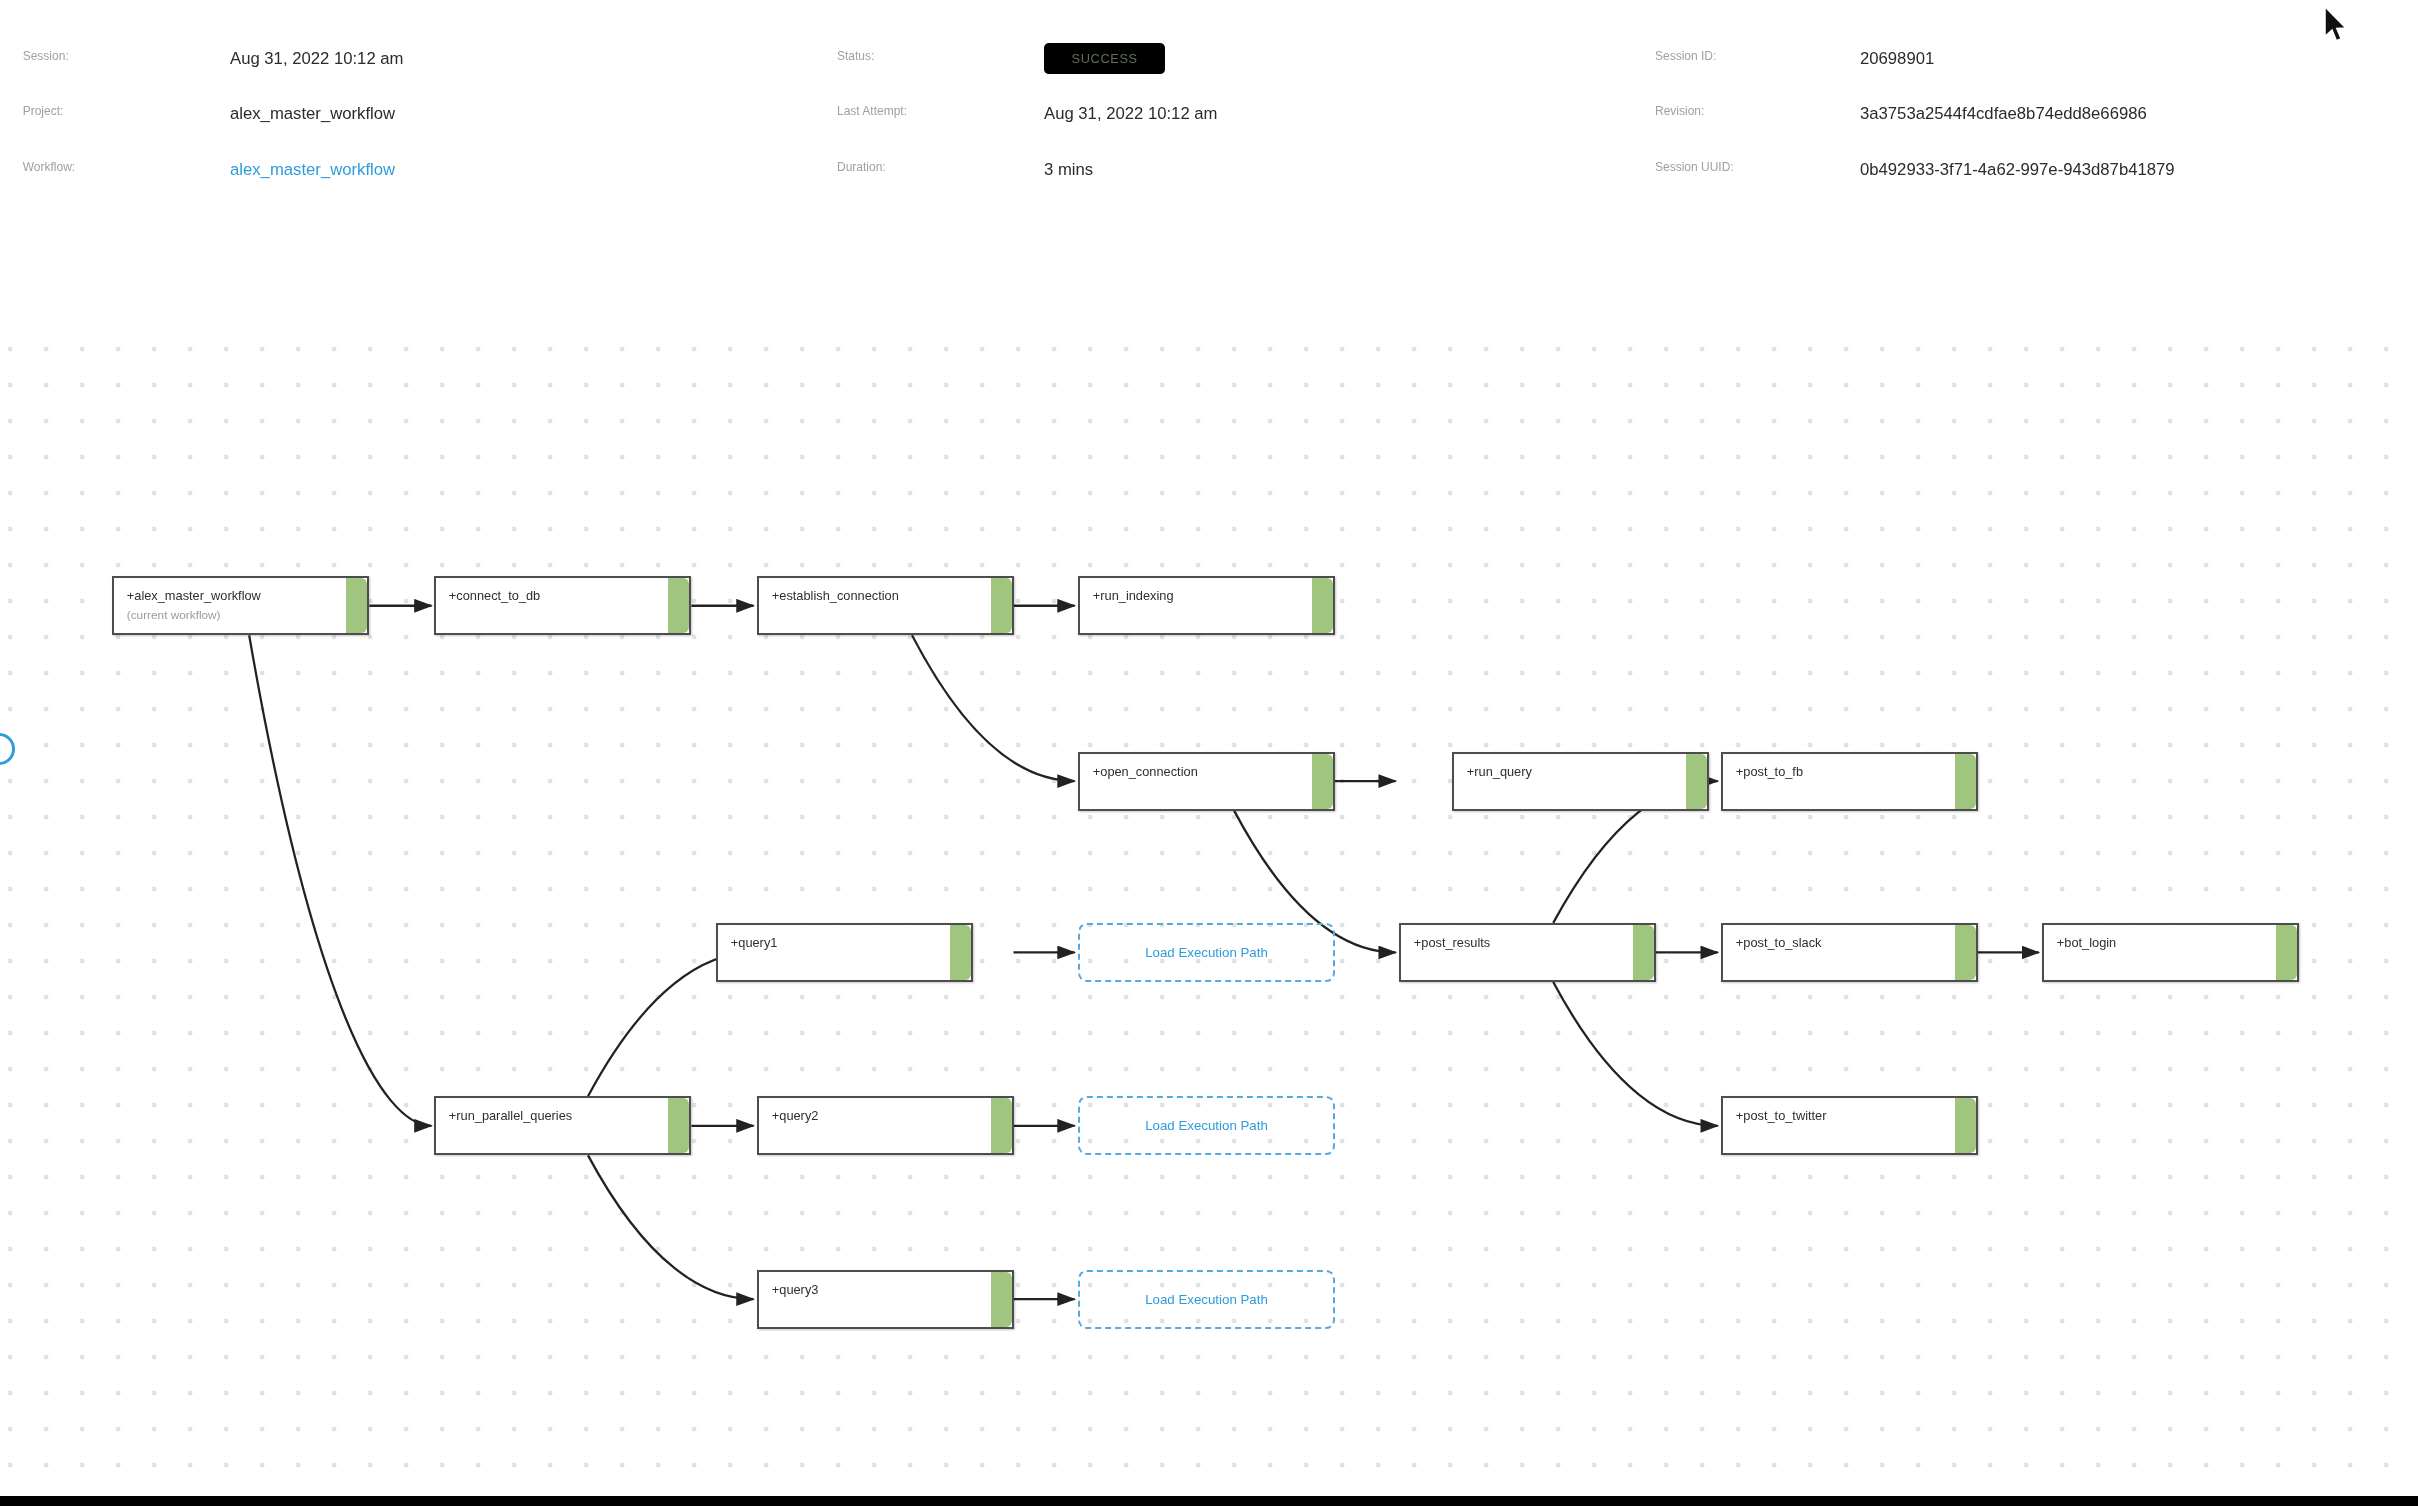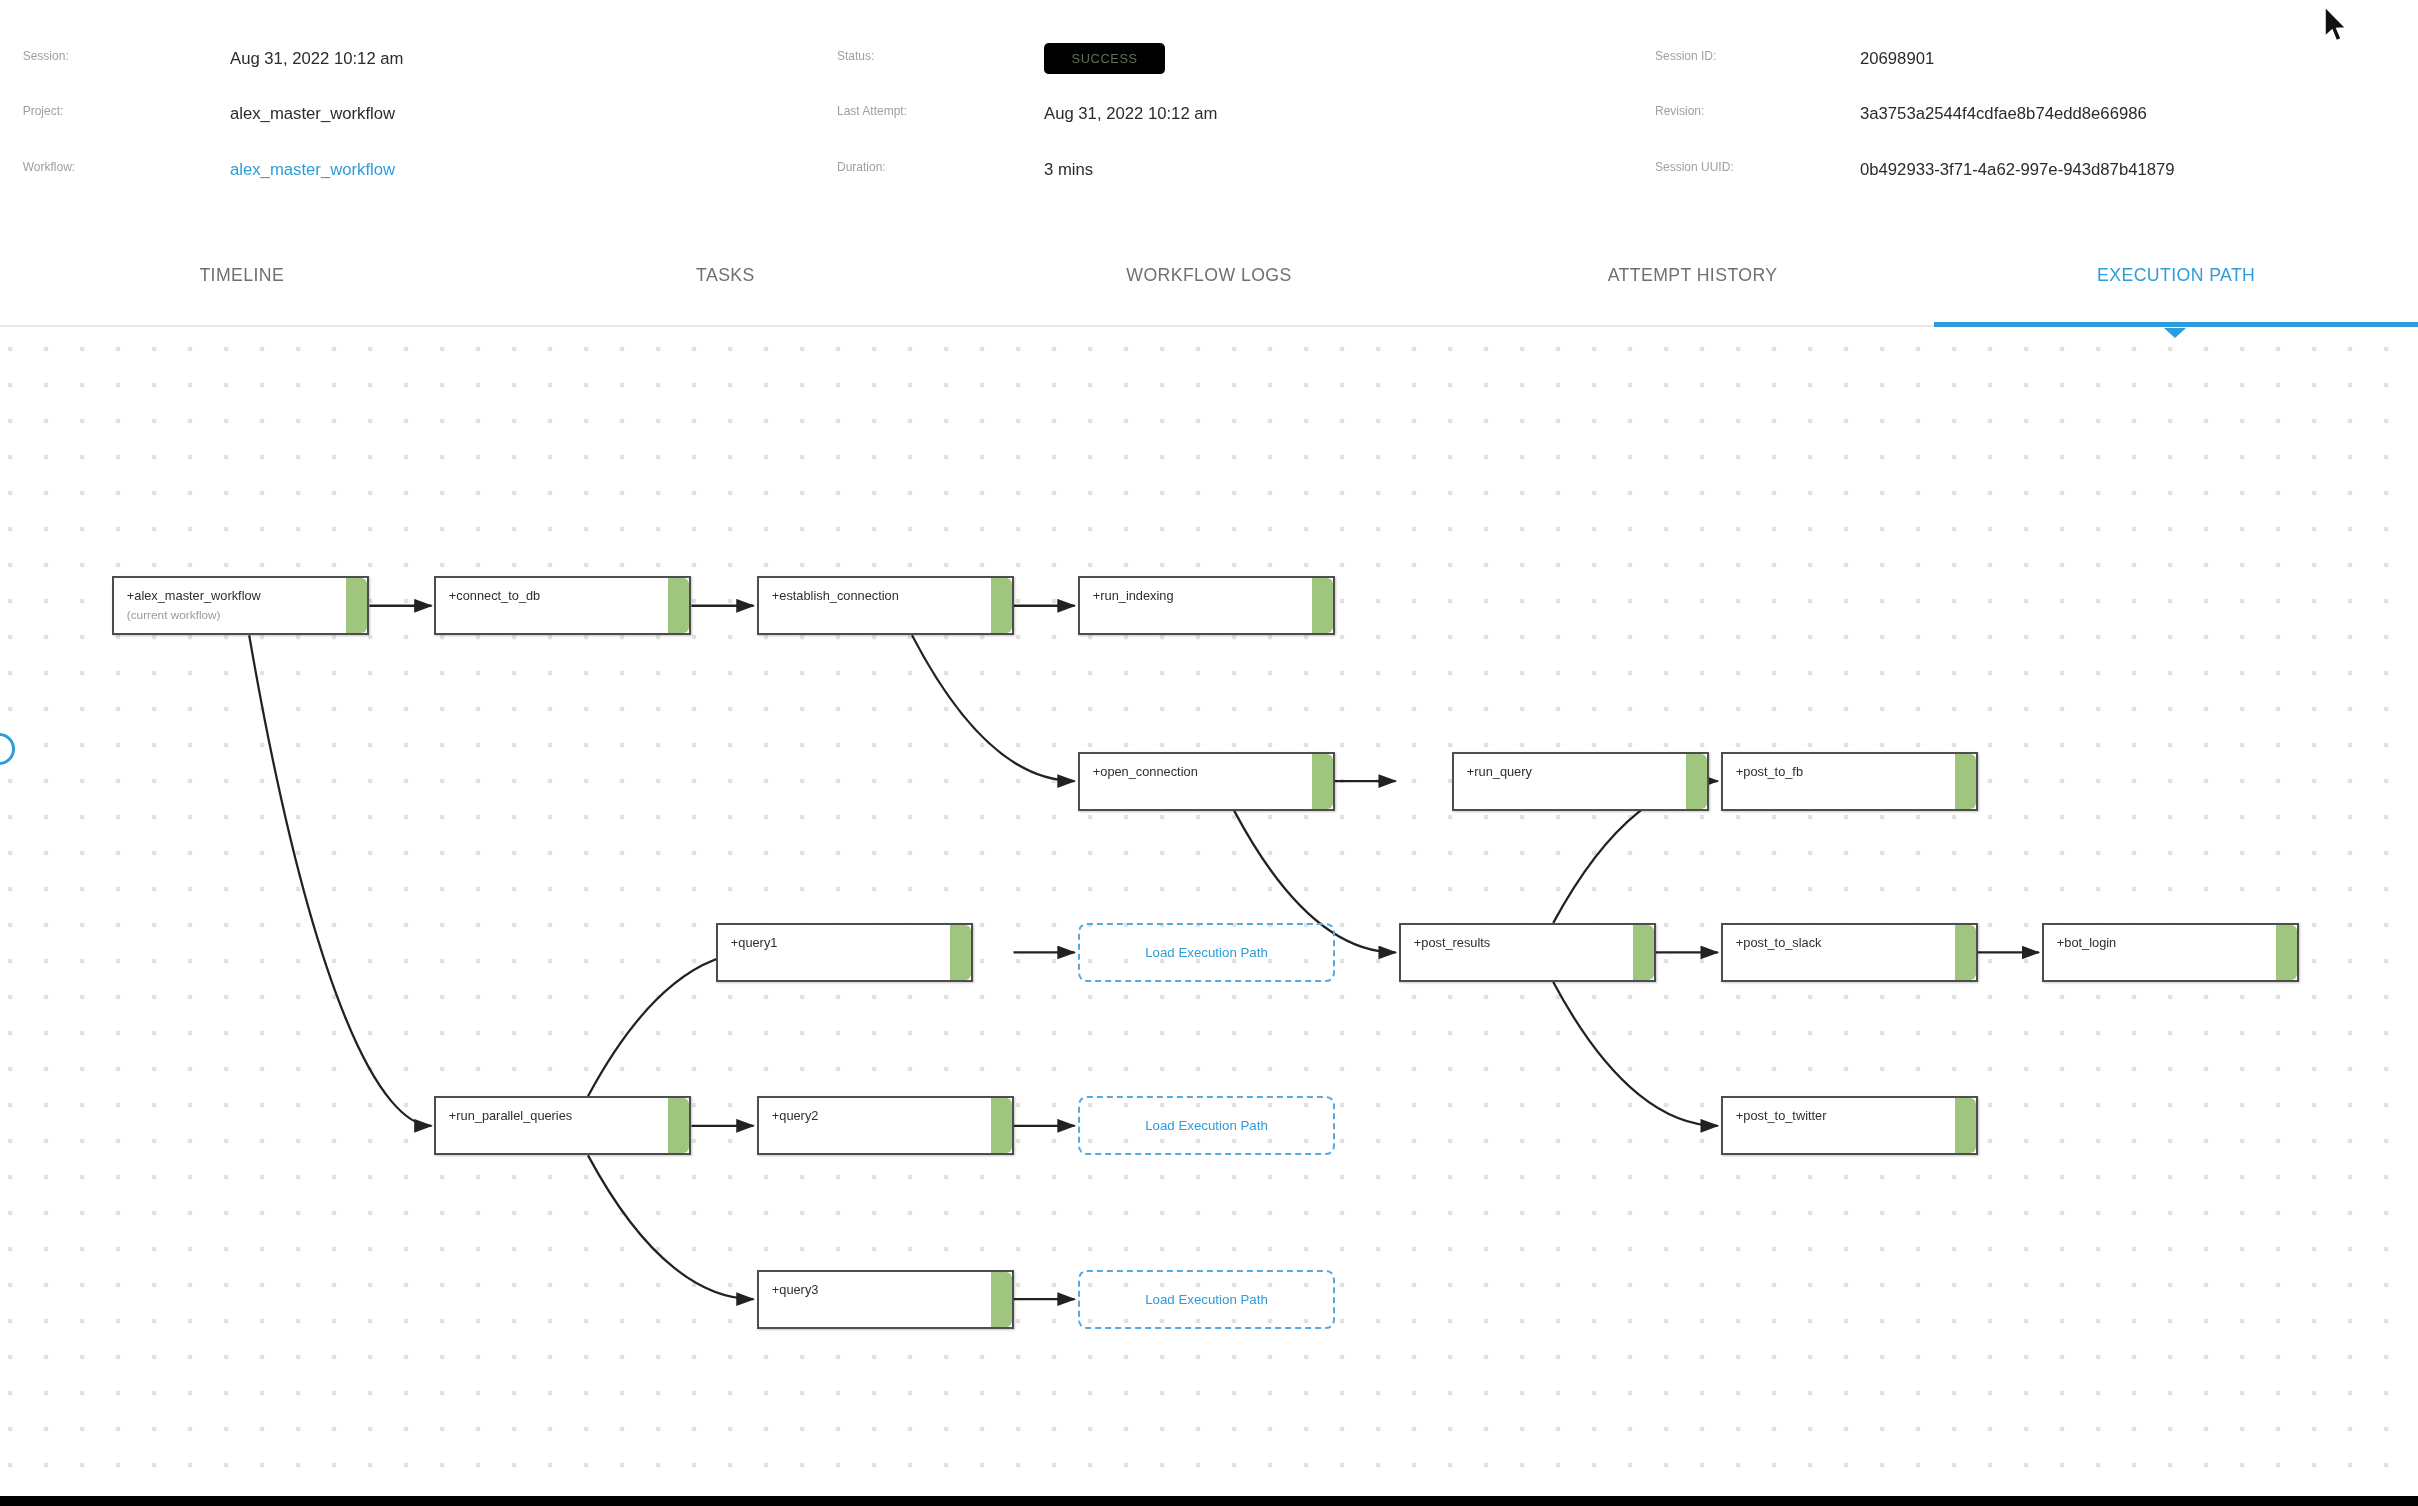--- a/index.html
+++ b/index.html
@@ -83,27 +83,20 @@
     <span class="hdr-label c3l r1">Session ID:</span>
     <span class="hdr-value c3v r1">20698901</span>
 
     <span class="hdr-label c3l r2">Revision:</span>
     <span class="hdr-value c3v r2">3a3753a2544f4cdfae8b74edd8e66986</span>
 
     <span class="hdr-label c3l r3">Session UUID:</span>
     <span class="hdr-value c3v r3">0b492933-3f71-4a62-997e-943d87b41879</span>
   </div>
 
-  <div class="tabbar">
-    <div class="tab">TIMELINE</div>
-    <div class="tab">TASKS</div>
-    <div class="tab">WORKFLOW LOGS</div>
-    <div class="tab">ATTEMPT HISTORY</div>
-    <div class="tab active">EXECUTION PATH</div>
-  </div>
 
   <div class="canvas"></div>
 
   <svg class="edges" width="2418" height="1506" viewBox="0 0 2455 1529">
     <defs>
       <marker id="arrow" markerUnits="userSpaceOnUse" markerWidth="20" markerHeight="16" refX="17.5" refY="7" orient="auto">
         <path d="M0,0 L19,7 L0,14 Z" fill="#222"></path>
       </marker>
     </defs>
     <g id="edge-group" fill="none" stroke="#222" stroke-width="2.3">

